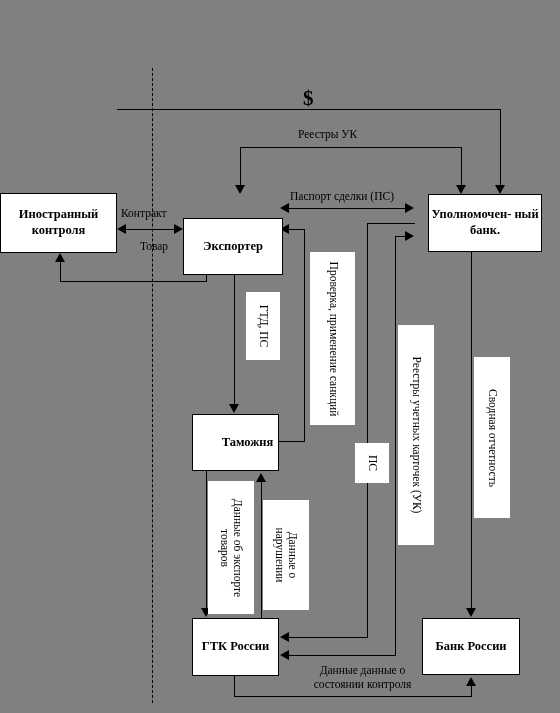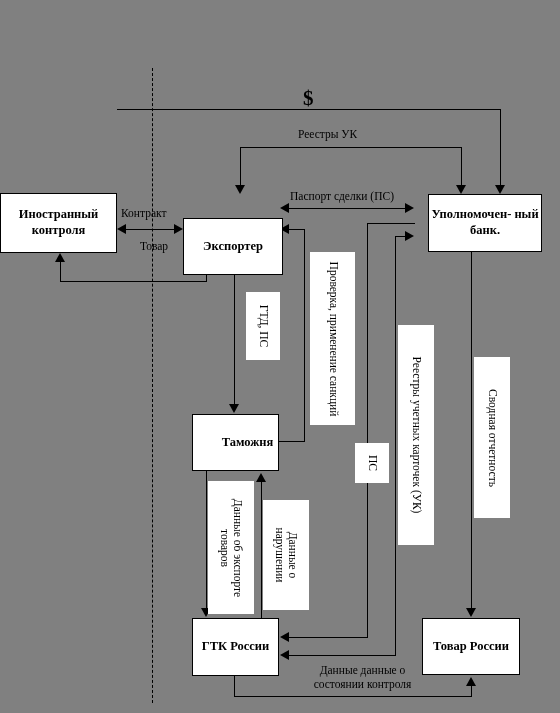--- a/index.html
+++ b/index.html
@@ -106,21 +106,21 @@
 
   <div class="box" style="left:192px;top:414px;width:87px;height:57px;padding-left:24px;">
     <span>Таможня</span>
   </div>
 
   <div class="box" style="left:192px;top:618px;width:87px;height:58px;">
     <span>ГТК России</span>
   </div>
 
   <div class="box" style="left:422px;top:618px;width:98px;height:57px;">
-    <span>Товар России</span>
+    <span>Банк России</span>
   </div>
 
   <div class="h" style="left:117px;top:109px;width:383px;"></div>
   <div class="v" style="left:500px;top:109px;height:78px;"></div>
   <div class="ar ar-d" style="left:495px;top:185px;"></div>
   <div class="dollar" style="left:303px;top:88px;">$</div>
 
   <div class="h" style="left:240px;top:147px;width:222px;"></div>
   <div class="v" style="left:240px;top:147px;height:40px;"></div>
   <div class="ar ar-d" style="left:235px;top:185px;"></div>

